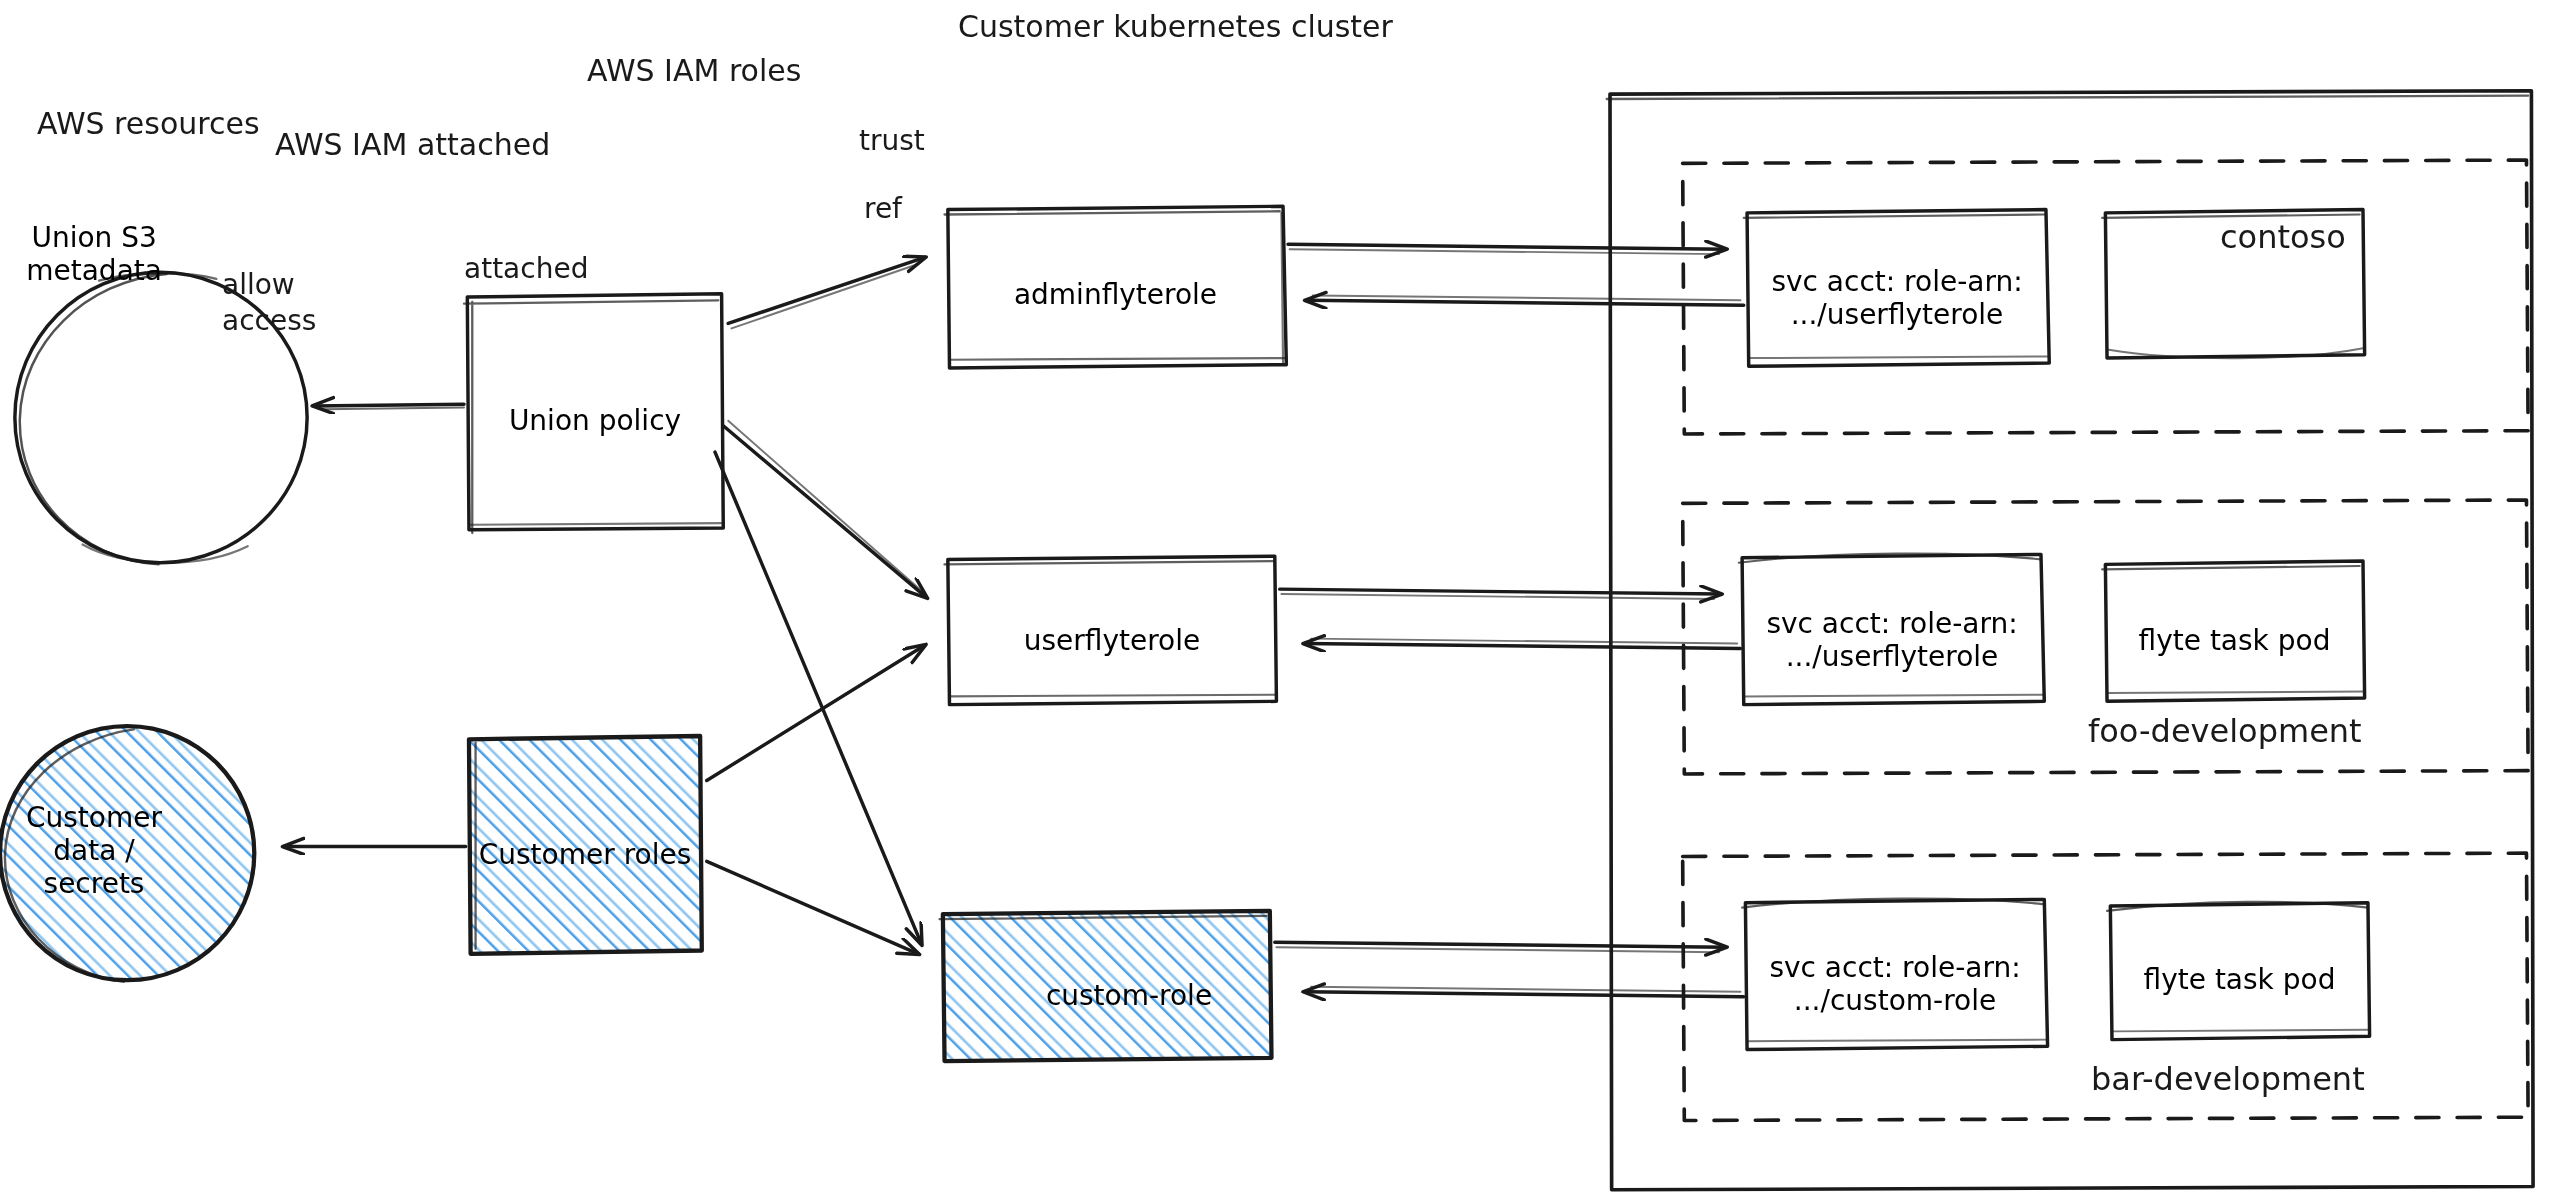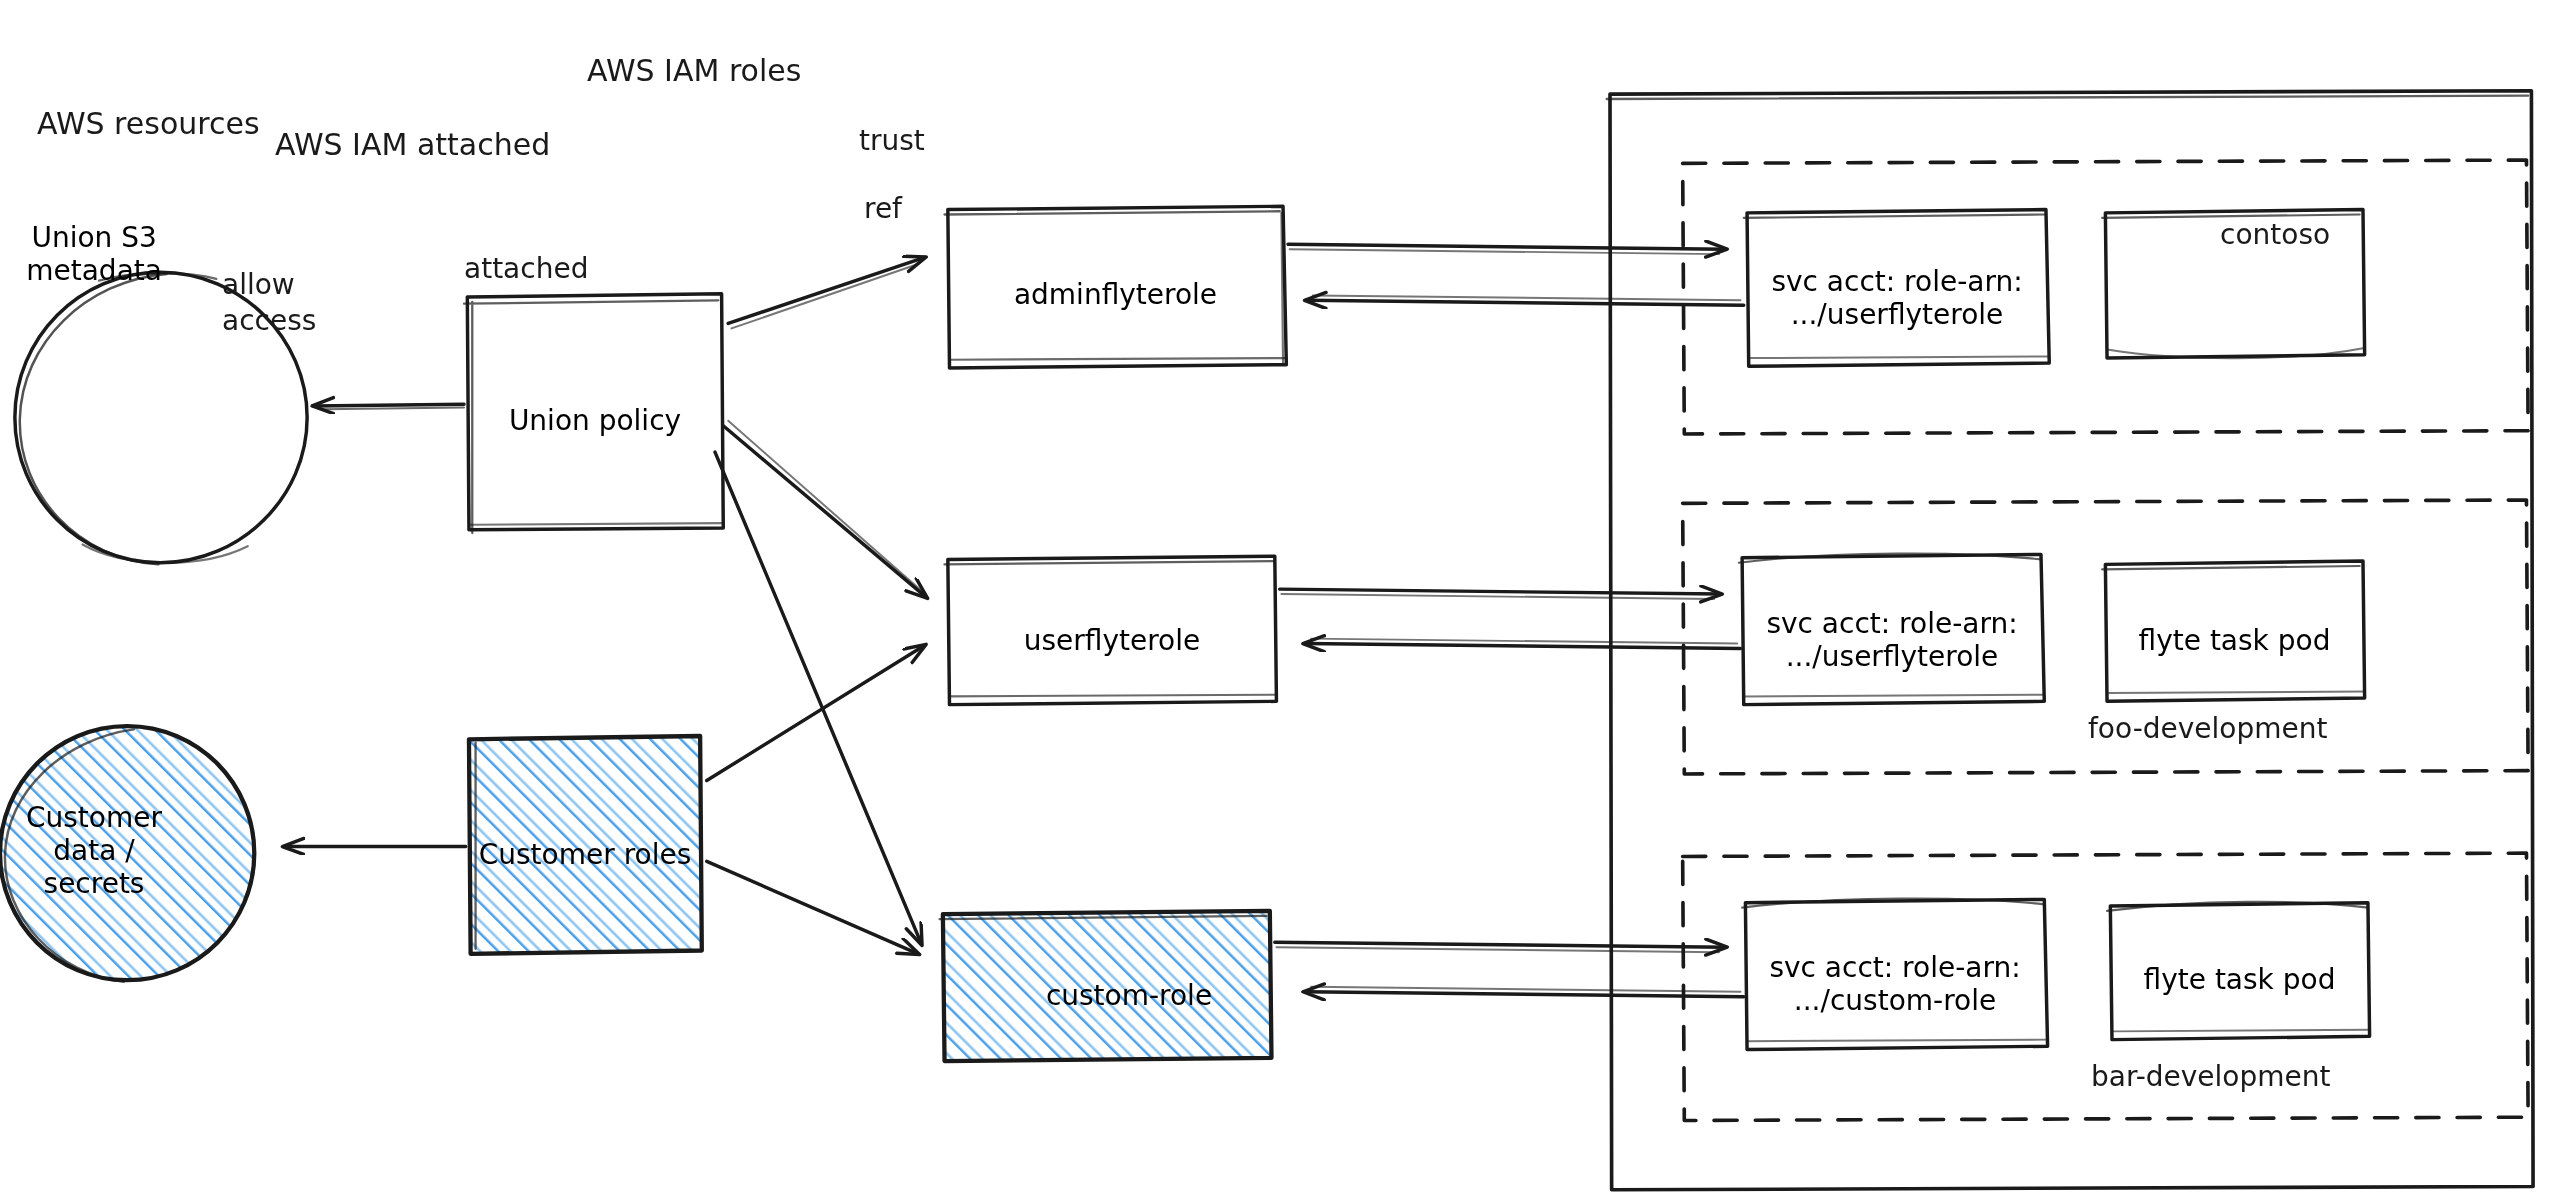--- a/index.html
+++ b/index.html
@@ -27,21 +27,21 @@
     position: absolute;
     font-family: "DejaVu Sans", sans-serif;
     color: #1a1a1a;
     white-space: pre;
     line-height: 1.28;
     pointer-events: none;
   }
   .grp-title { font-size: 30px; }
   .node-text { font-size: 28px; text-align: center; margin-top: 16px; }
   .edge-text { font-size: 28px; }
-  .ns-name   { font-size: 28px; }
+  .ns-name   { font-size: 32px; }
   .center-wrap {
     position: absolute;
     display: flex;
     align-items: center;
     justify-content: center;
     text-align: center;
   }
 </style>
 </head>
 <body>
@@ -214,20 +214,21 @@
       <g>
         <path d="M1056,604 L790,601" marker-end="url(#ah)"></path>
         <path d="M1054,601 L794,598" stroke-width="1.2" opacity="0.6"></path>
       </g>
     </g>
   </svg>
 
   <div class="lbl grp-title" style="left:37px; top:105px;">AWS resources</div>
   <div class="lbl grp-title" style="left:275px; top:126px;">AWS IAM attached</div>
   <div class="lbl grp-title" style="left:587px; top:52px;">AWS IAM roles</div>
+  <div class="lbl grp-title" style="left:958px; top:7.8px;">Customer kubernetes cluster</div>
 
   <div class="center-wrap" style="left:14.6px; top:195px; width:159px; height:102px;">
     <span class="node-text">Union S3
 metadata</span>
   </div>
 
   <div class="center-wrap" style="left:20px; top:777px; width:148px; height:130px;">
     <span class="node-text">Customer
 data /
 secrets</span>

